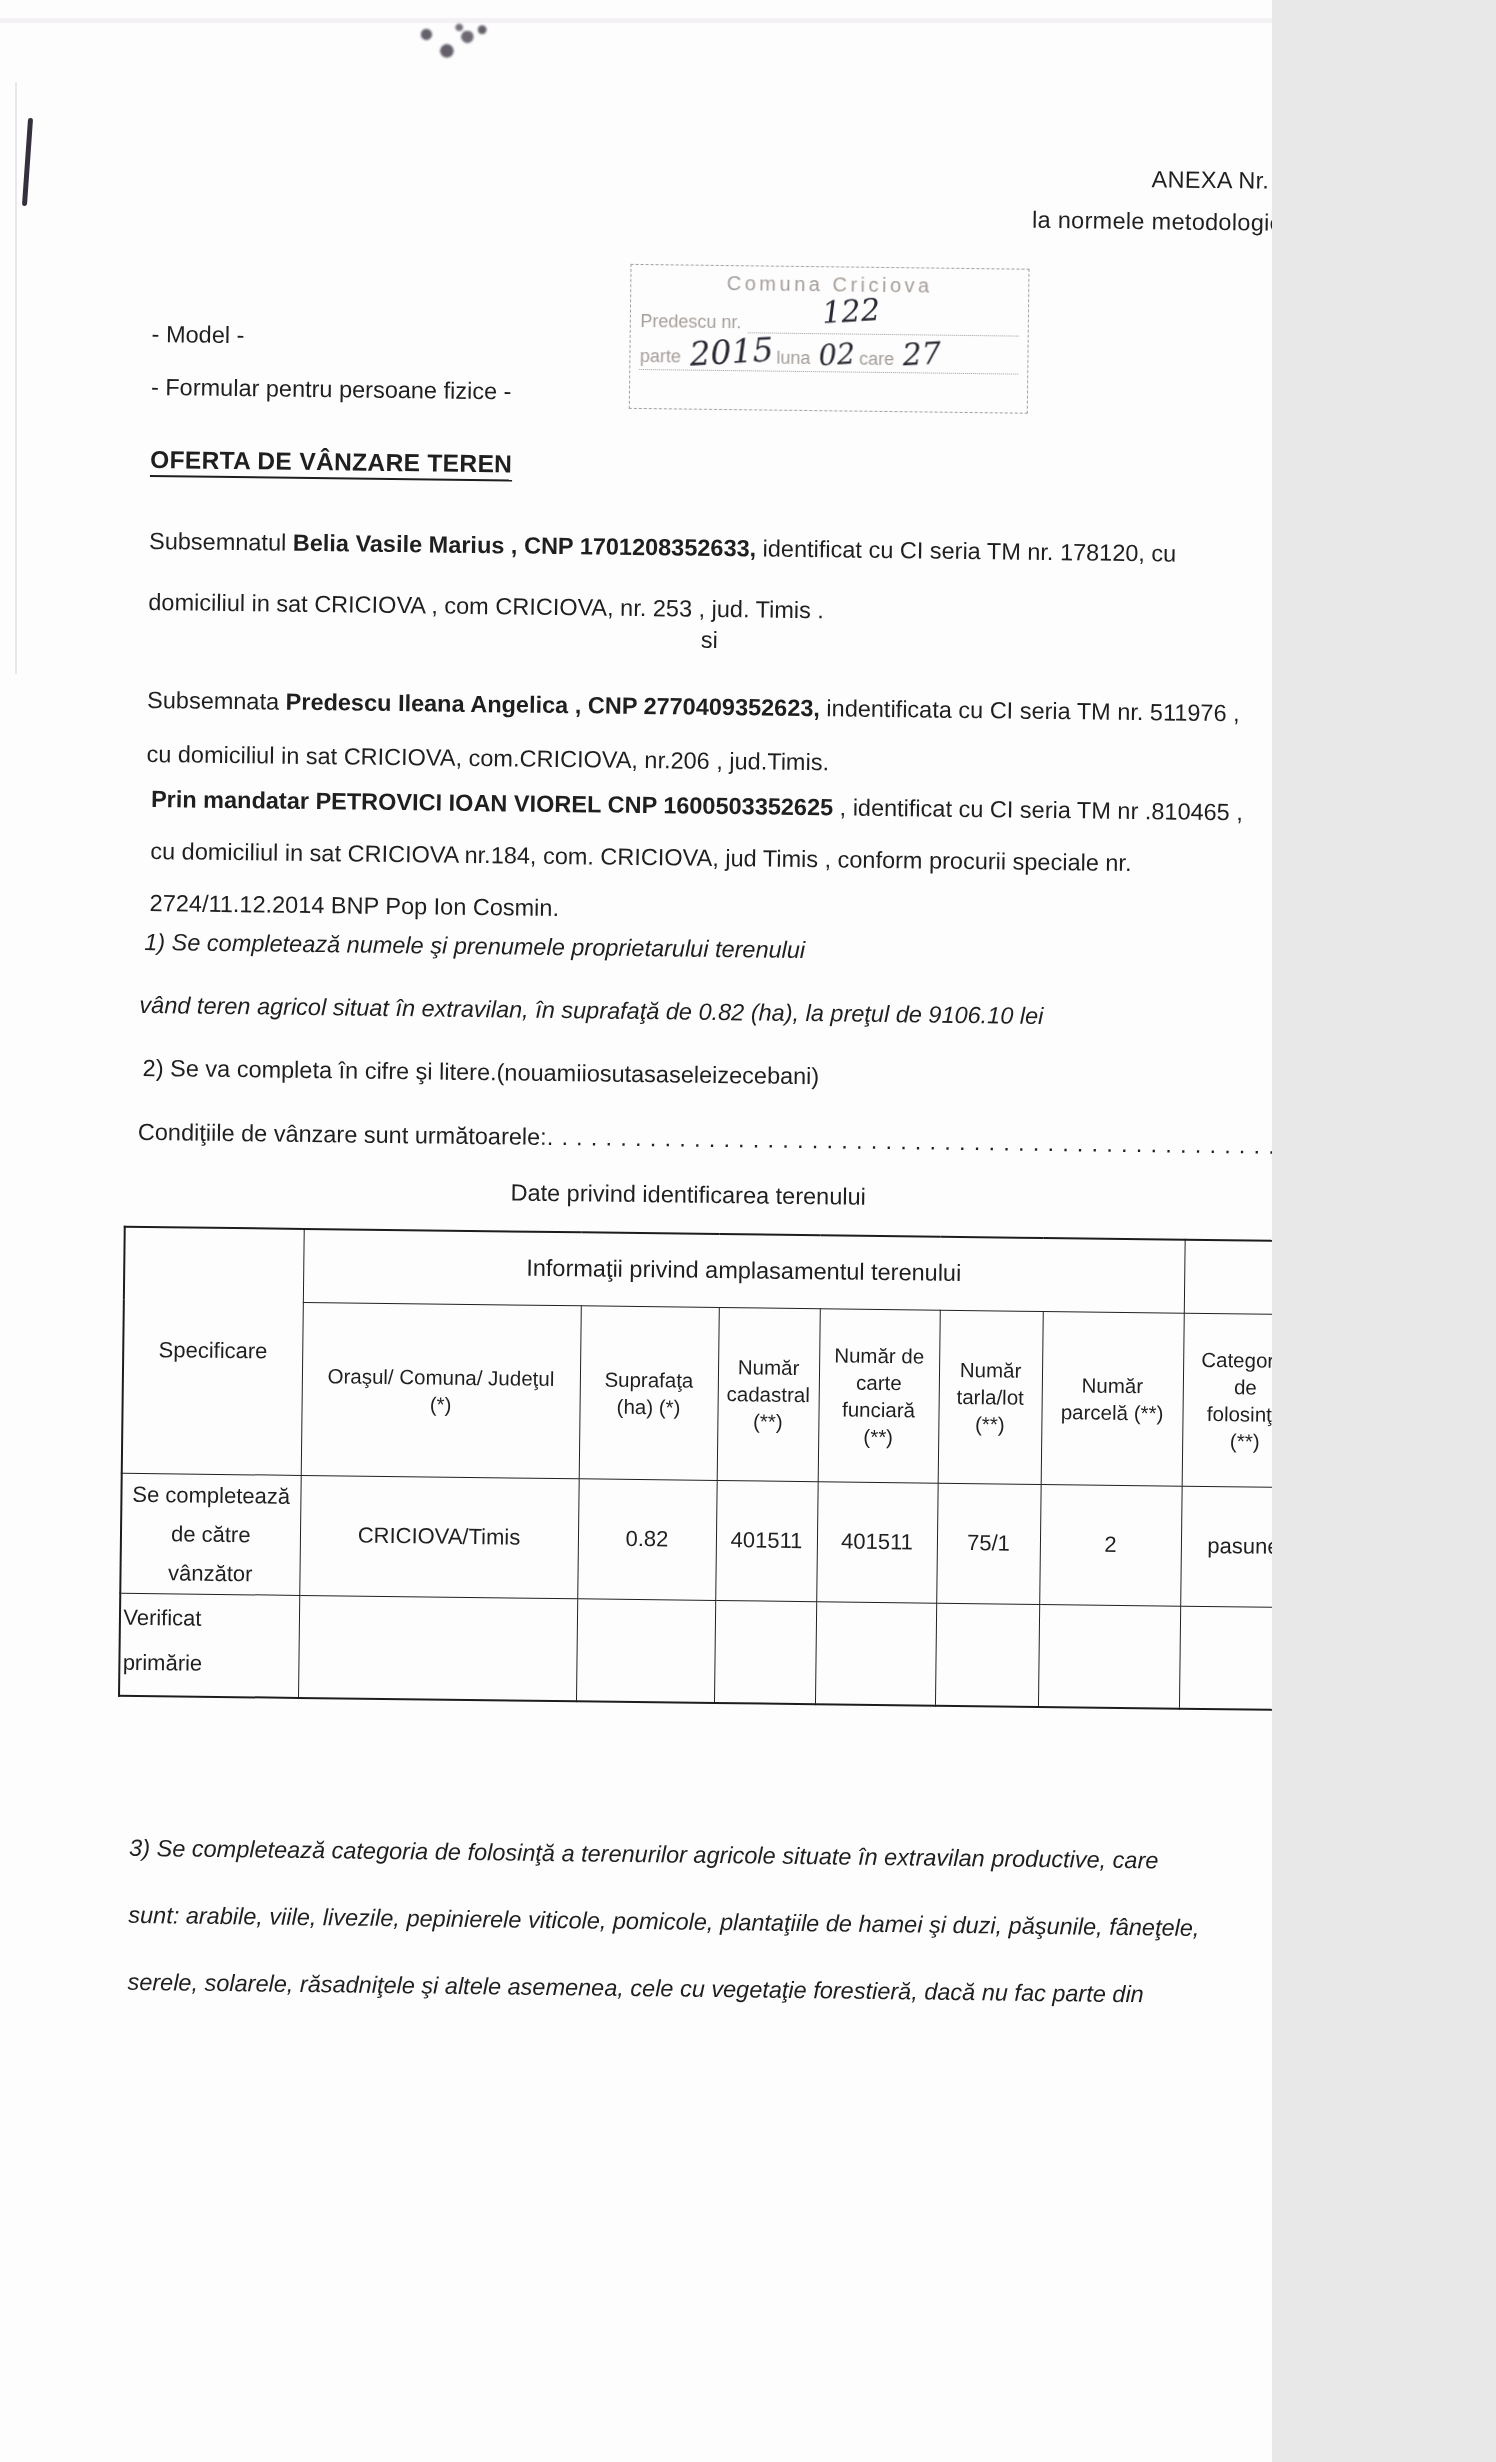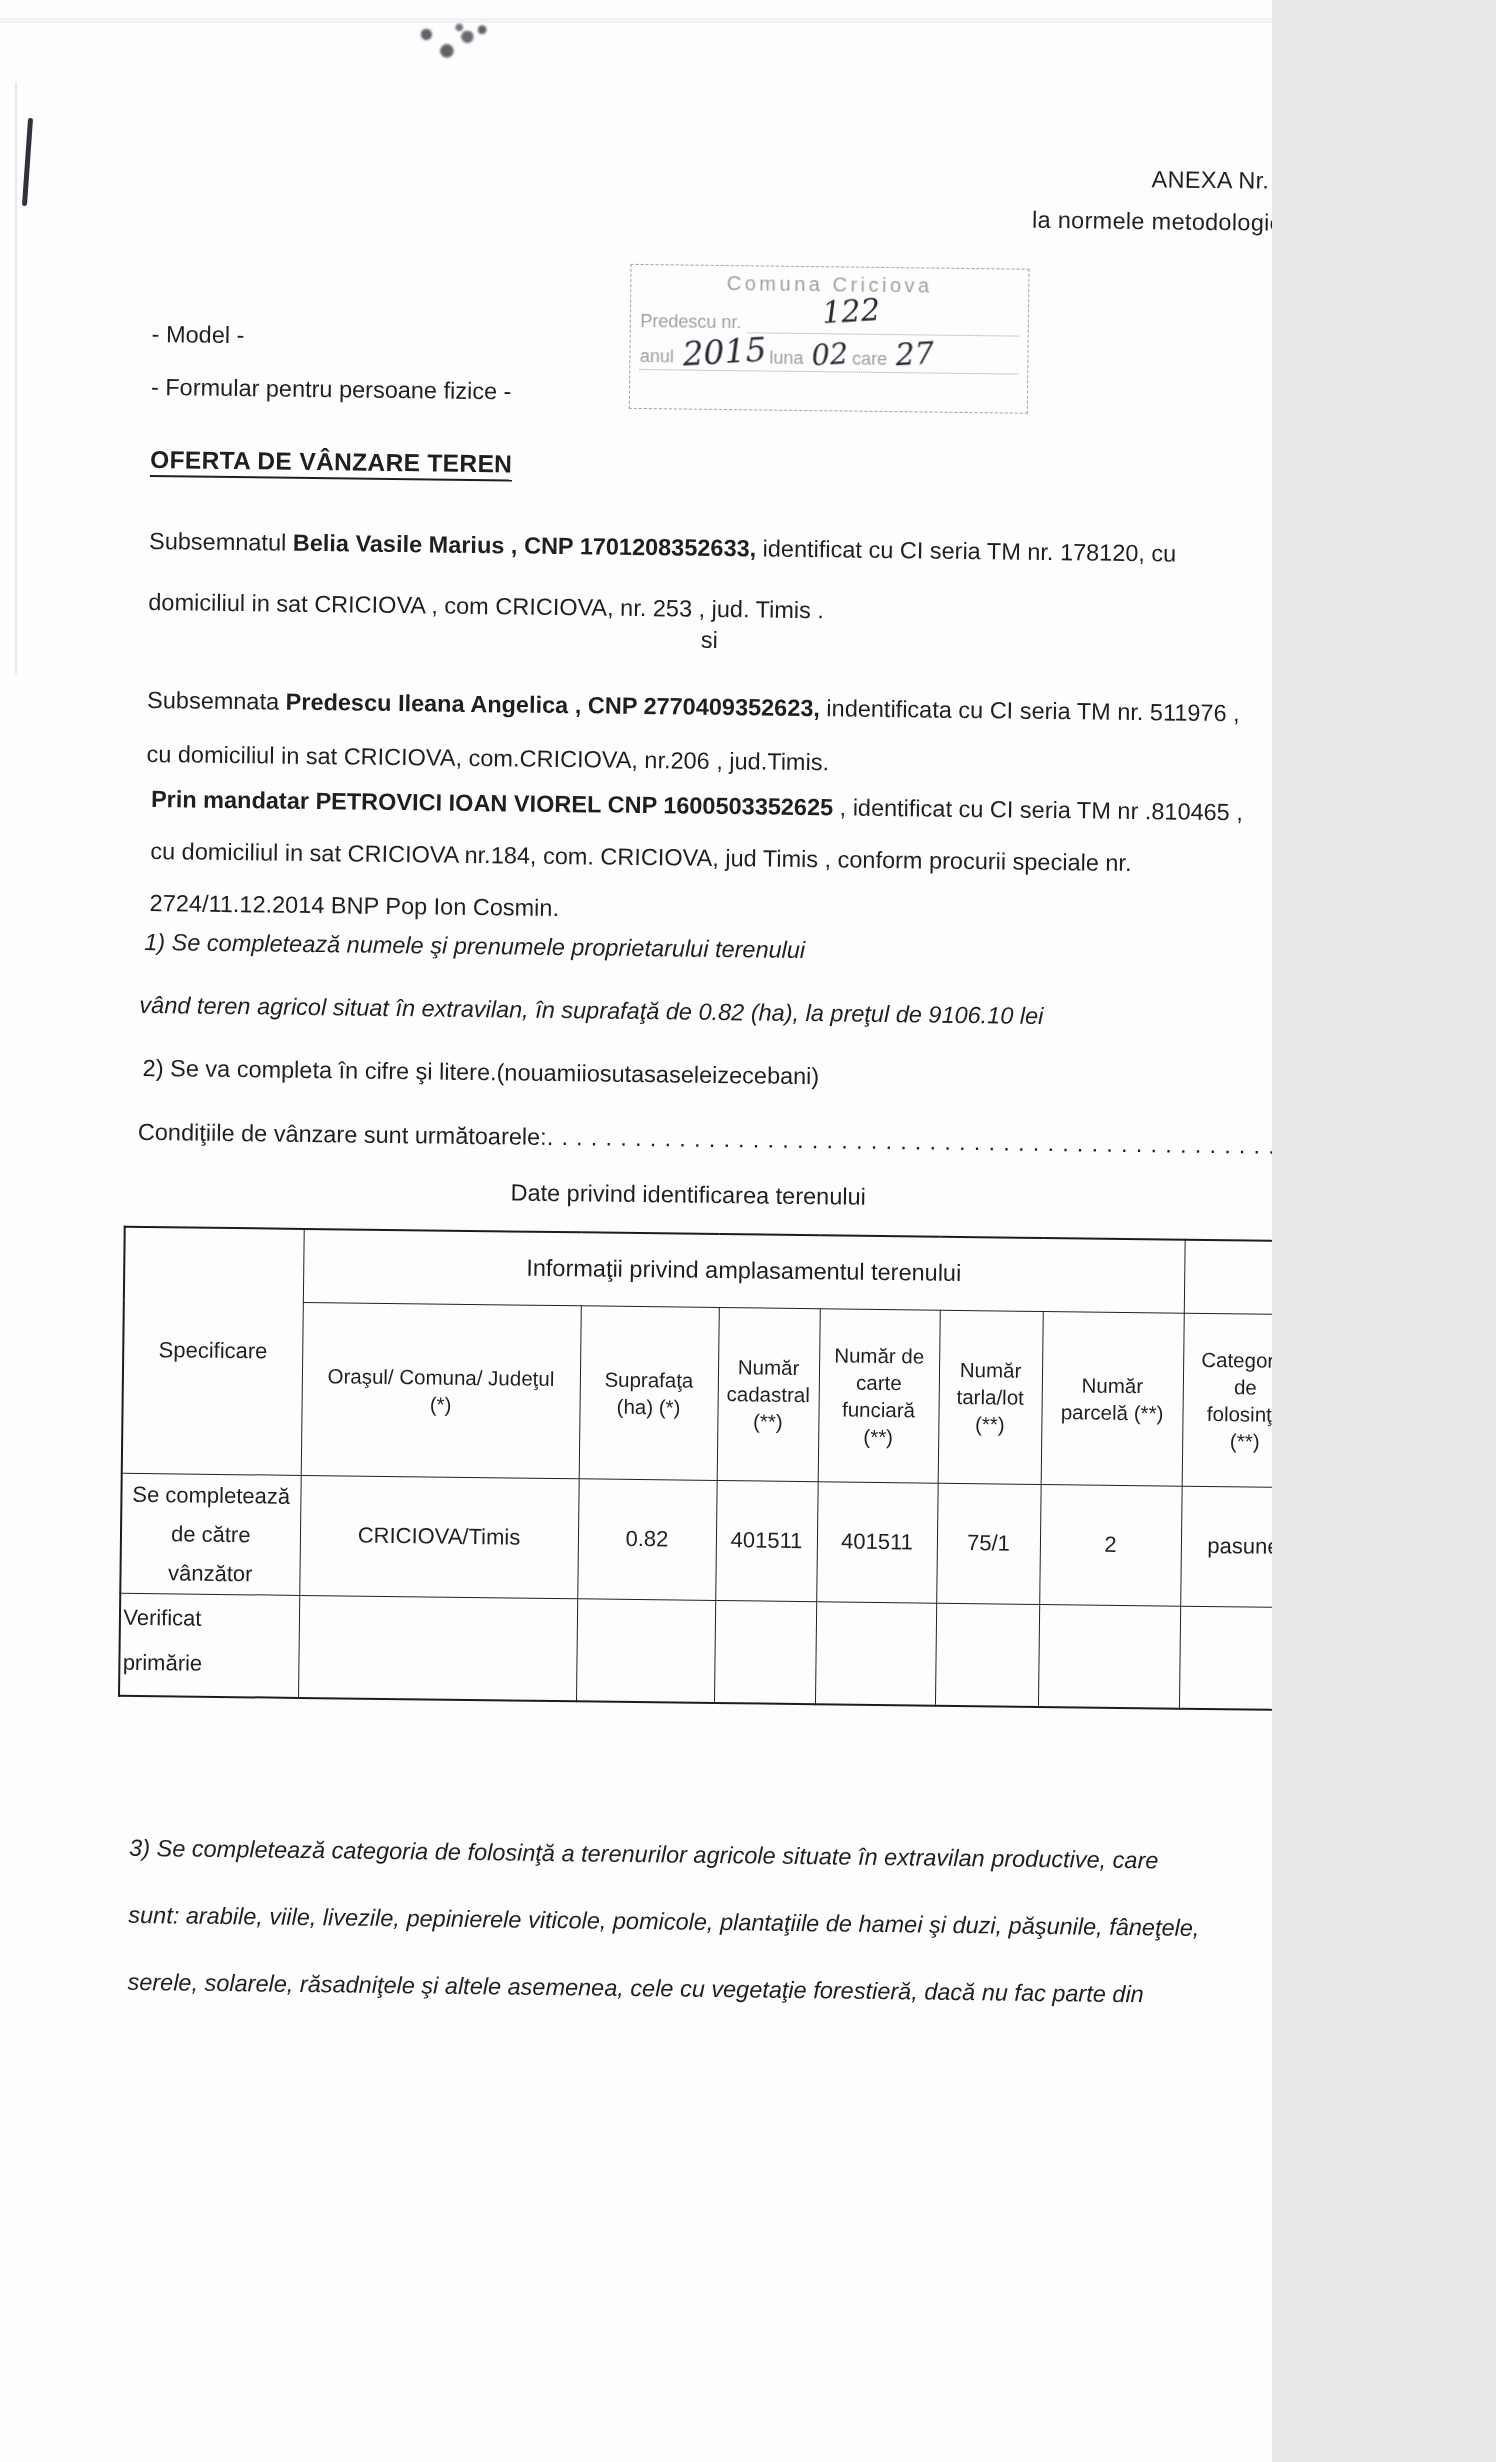--- a/index.html
+++ b/index.html
@@ -86,21 +86,21 @@
     <div class="abs hdr" style="left:1024px;top:196px;">la normele metodologice</div>
 
     <div class="abs stamp">
       <div class="stamp-org">Comuna Criciova</div>
       <div class="stamp-row">
         <span class="stamp-lbl">Predescu nr.</span>
         <span class="stamp-lead"></span>
         <span class="hw hw122">122</span>
       </div>
       <div class="stamp-row3">
-        <span class="stamp-lbl">anul</span>
+        <span class="stamp-lbl">parte</span>
         <span class="hw hw-year">2015</span>
         <span class="stamp-lbl">luna</span>
         <span class="hw hw-month">02</span>
         <span class="stamp-lbl">care</span>
         <span class="hw hw-day">27</span>
       </div>
     </div>
 
     <div class="abs t40" style="left:145px;top:321px;">- Model -</div>
     <div class="abs t40" style="left:145px;top:374px;">- Formular pentru persoane fizice -</div>

